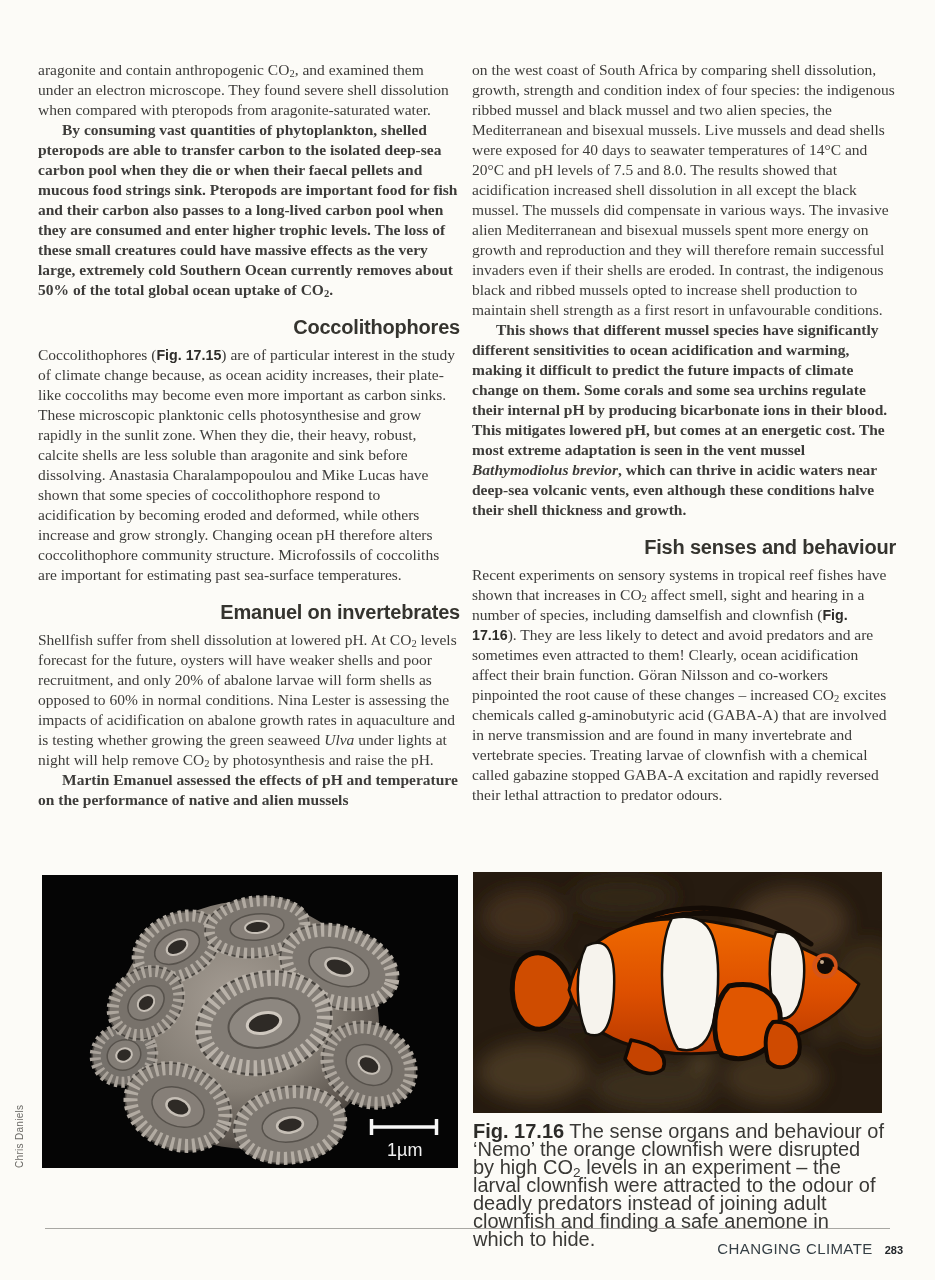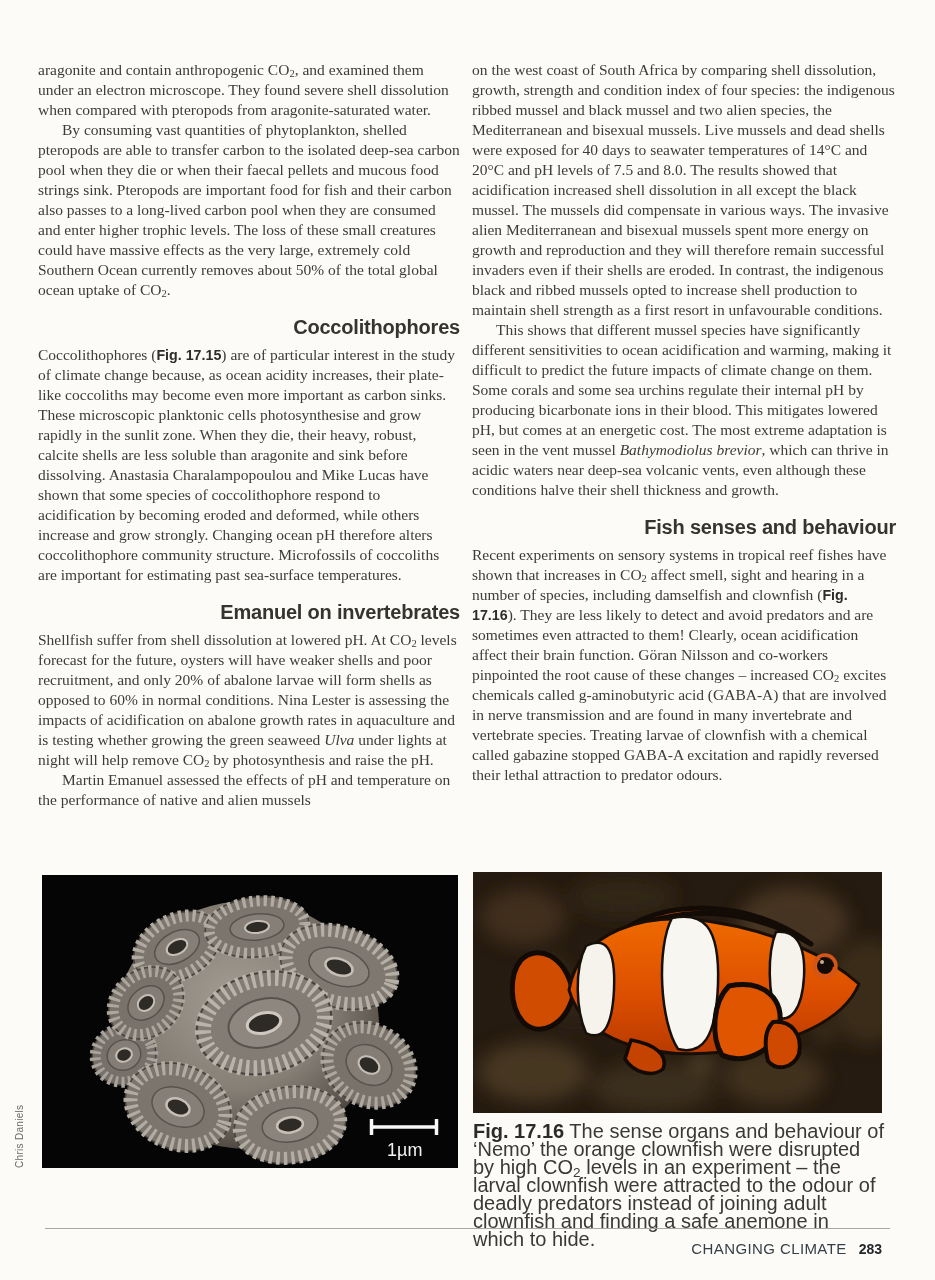--- a/index.html
+++ b/index.html
@@ -9,21 +9,21 @@
     margin:0 auto;
     background:#fcfbf7;
     overflow:hidden;
     font-family:"Liberation Serif",serif;
     color:#3d3c3a;
   }
   .col{position:absolute;top:60px;width:422px;font-size:15.5px;line-height:20px;text-align:left;}
   .col-left{left:38px;}
   .col-right{left:472px;width:424px;}
   .col p{margin:0;}
-  .col p.indent{text-indent:24px;}
+  .col p.indent{text-indent:24px;font-weight:bold;}
   .col h2{
     font-family:"Liberation Sans",sans-serif;
     font-size:20px;line-height:24px;font-weight:bold;
     color:#35342f;margin:15px 0 6px 0;letter-spacing:-0.2px;text-align:right;
   }
   sub{font-size:68%;line-height:0;vertical-align:-0.22em;}
   b.figref{
     font-family:"Liberation Sans",sans-serif;
     font-weight:bold;font-size:0.92em;color:#2e2d2a;
   }
@@ -40,26 +40,26 @@
   .caption .cap-label{font-weight:bold;color:#2c2b28;}
   .photo-credit{
     position:absolute;left:14px;top:1168px;
     transform:rotate(-90deg);transform-origin:0 0;
     font-family:"Liberation Sans",sans-serif;
     font-size:10px;letter-spacing:0.3px;color:#6b6a66;
     white-space:nowrap;
   }
   .footer-rule{position:absolute;left:45px;top:1228px;width:845px;height:1px;background:#a8a7a3;}
   .footer{
-    position:absolute;right:53px;top:1240px;
+    position:absolute;right:32px;top:1240px;
     font-family:"Liberation Sans",sans-serif;
     display:flex;align-items:baseline;gap:12px;
   }
   .running-head{font-size:15px;letter-spacing:0.4px;color:#353f45;}
-  .page-number{font-size:14px;font-weight:bold;color:#22262a;}
+  .page-number{font-size:11px;font-weight:bold;color:#22262a;}
 </style>
 </head>
 <body>
 
 <div class="page">
 
   <div class="col col-left">
     <p>aragonite and contain anthropogenic CO<sub>2</sub>, and examined them under an electron microscope. They found severe shell dissolution when compared with pteropods from aragonite-saturated water.</p>
     <p class="indent">By consuming vast quantities of phytoplankton, shelled pteropods are able to transfer carbon to the isolated deep-sea carbon pool when they die or when their faecal pellets and mucous food strings sink. Pteropods are important food for fish and their carbon also passes to a long-lived carbon pool when they are consumed and enter higher trophic levels. The loss of these small creatures could have massive effects as the very large, extremely cold Southern Ocean currently removes about 50% of the total global ocean uptake of CO<sub>2</sub>.</p>
     <h2>Coccolithophores</h2>

